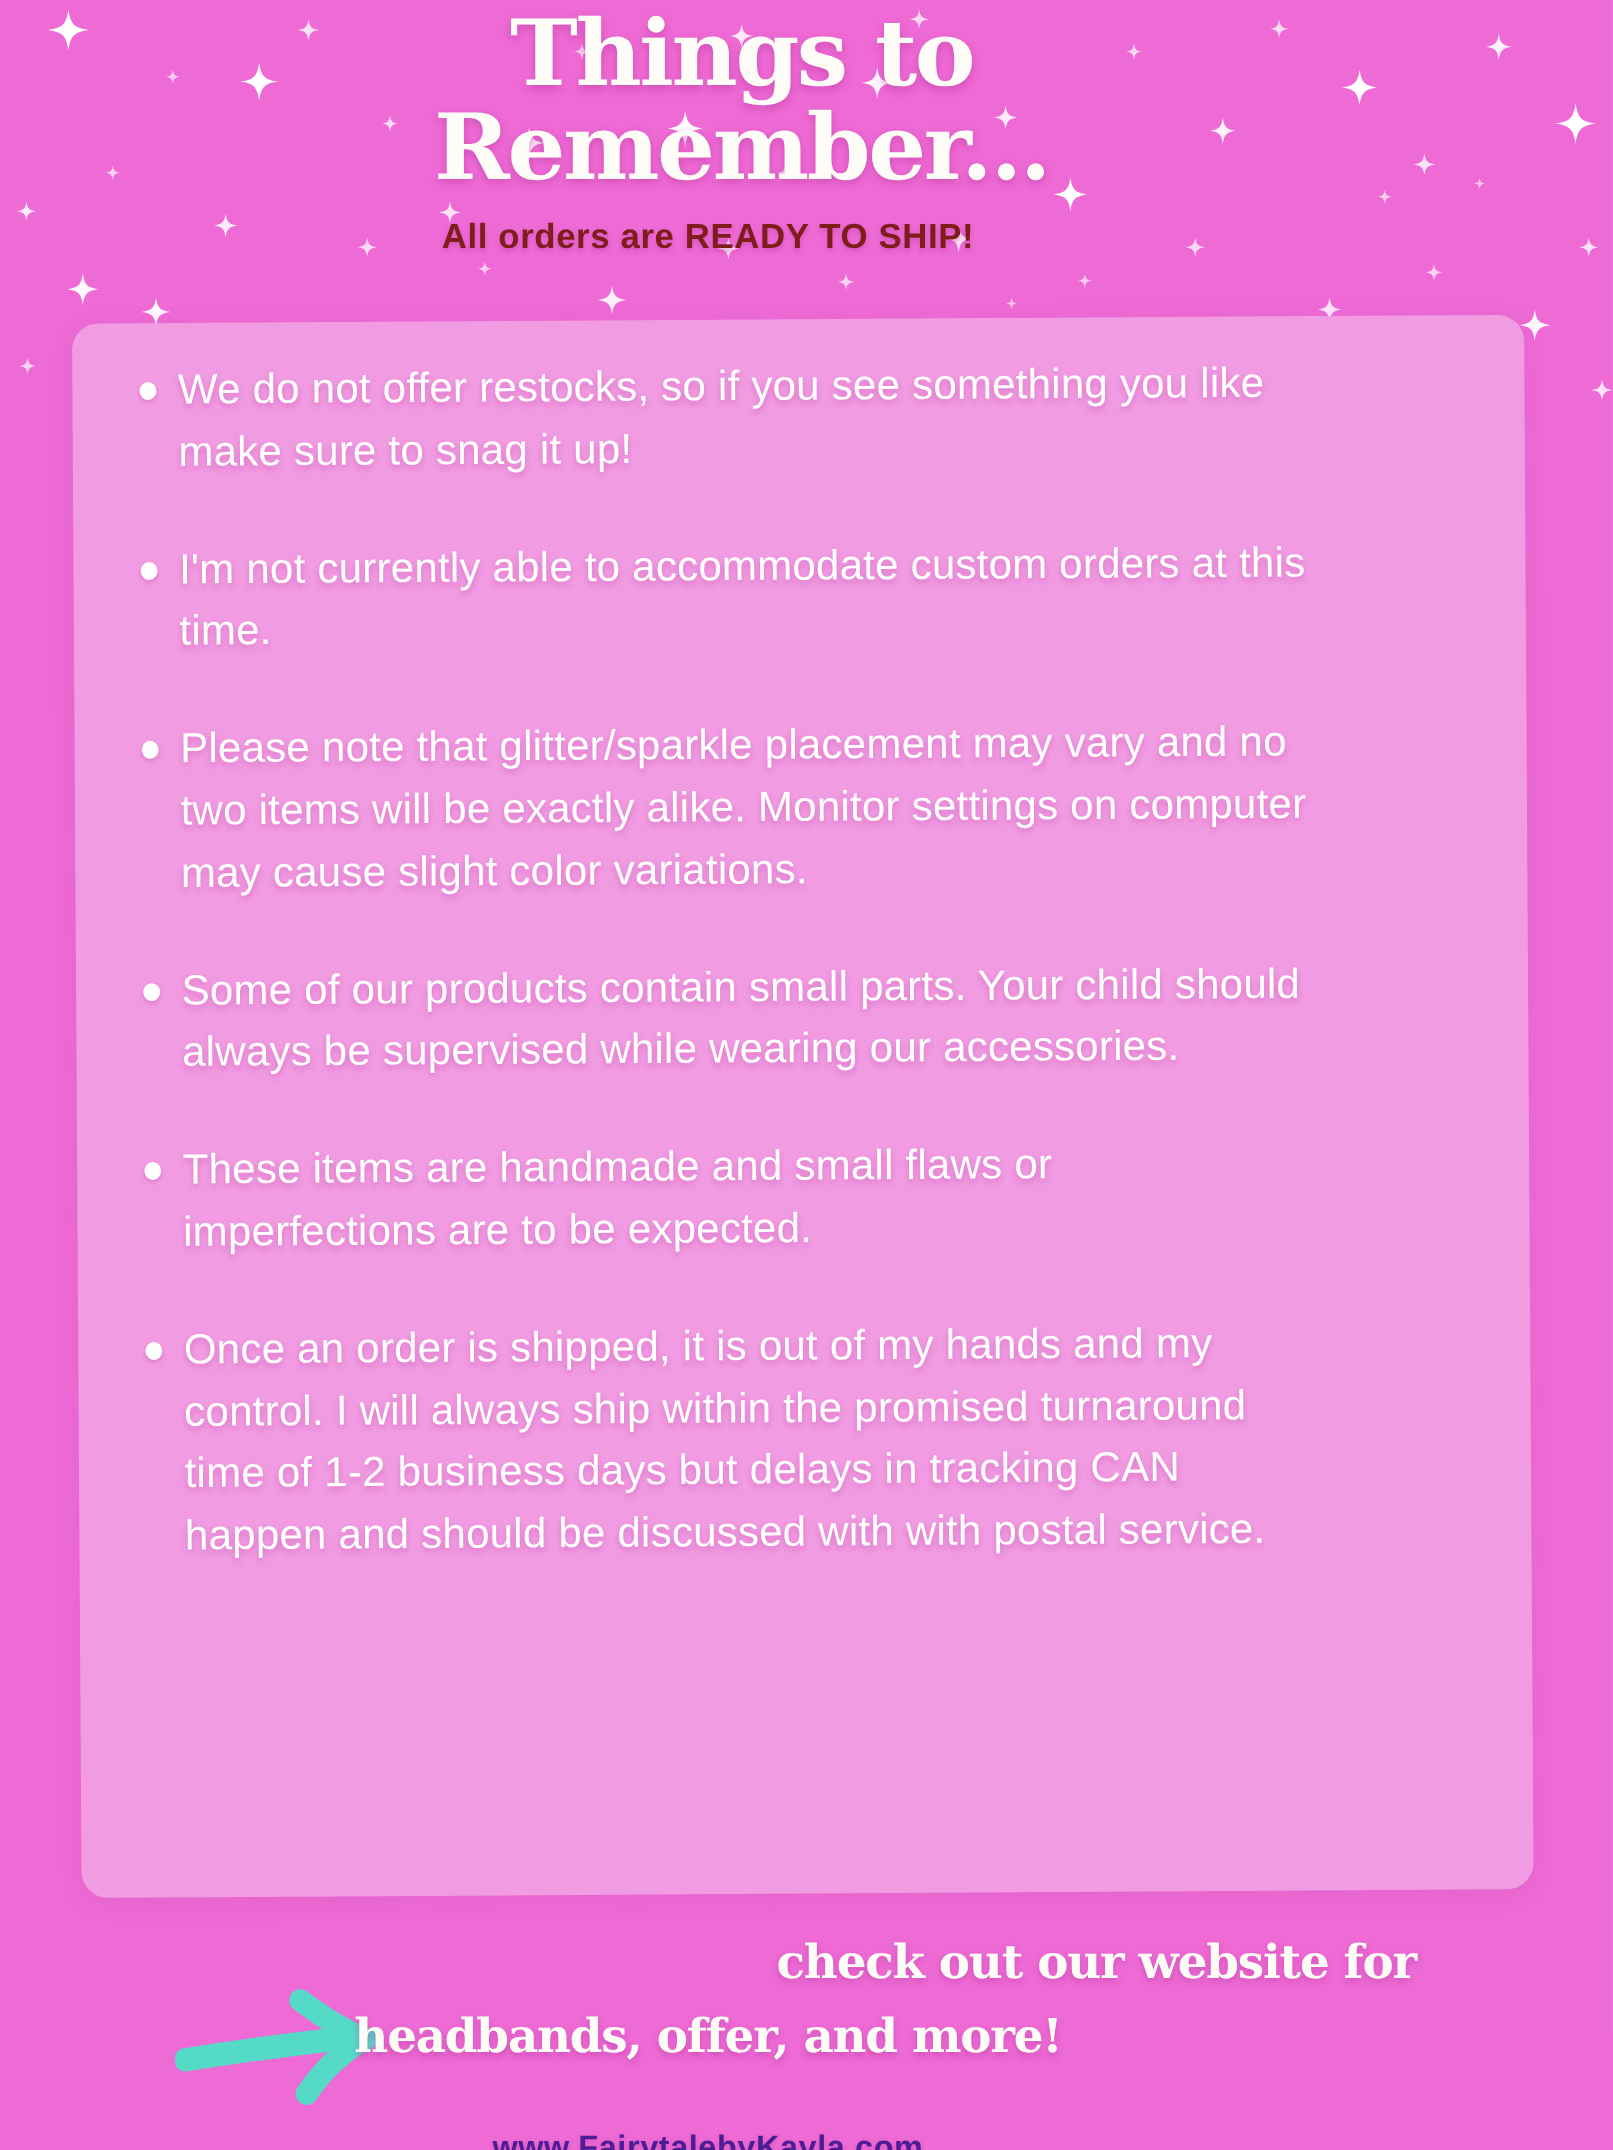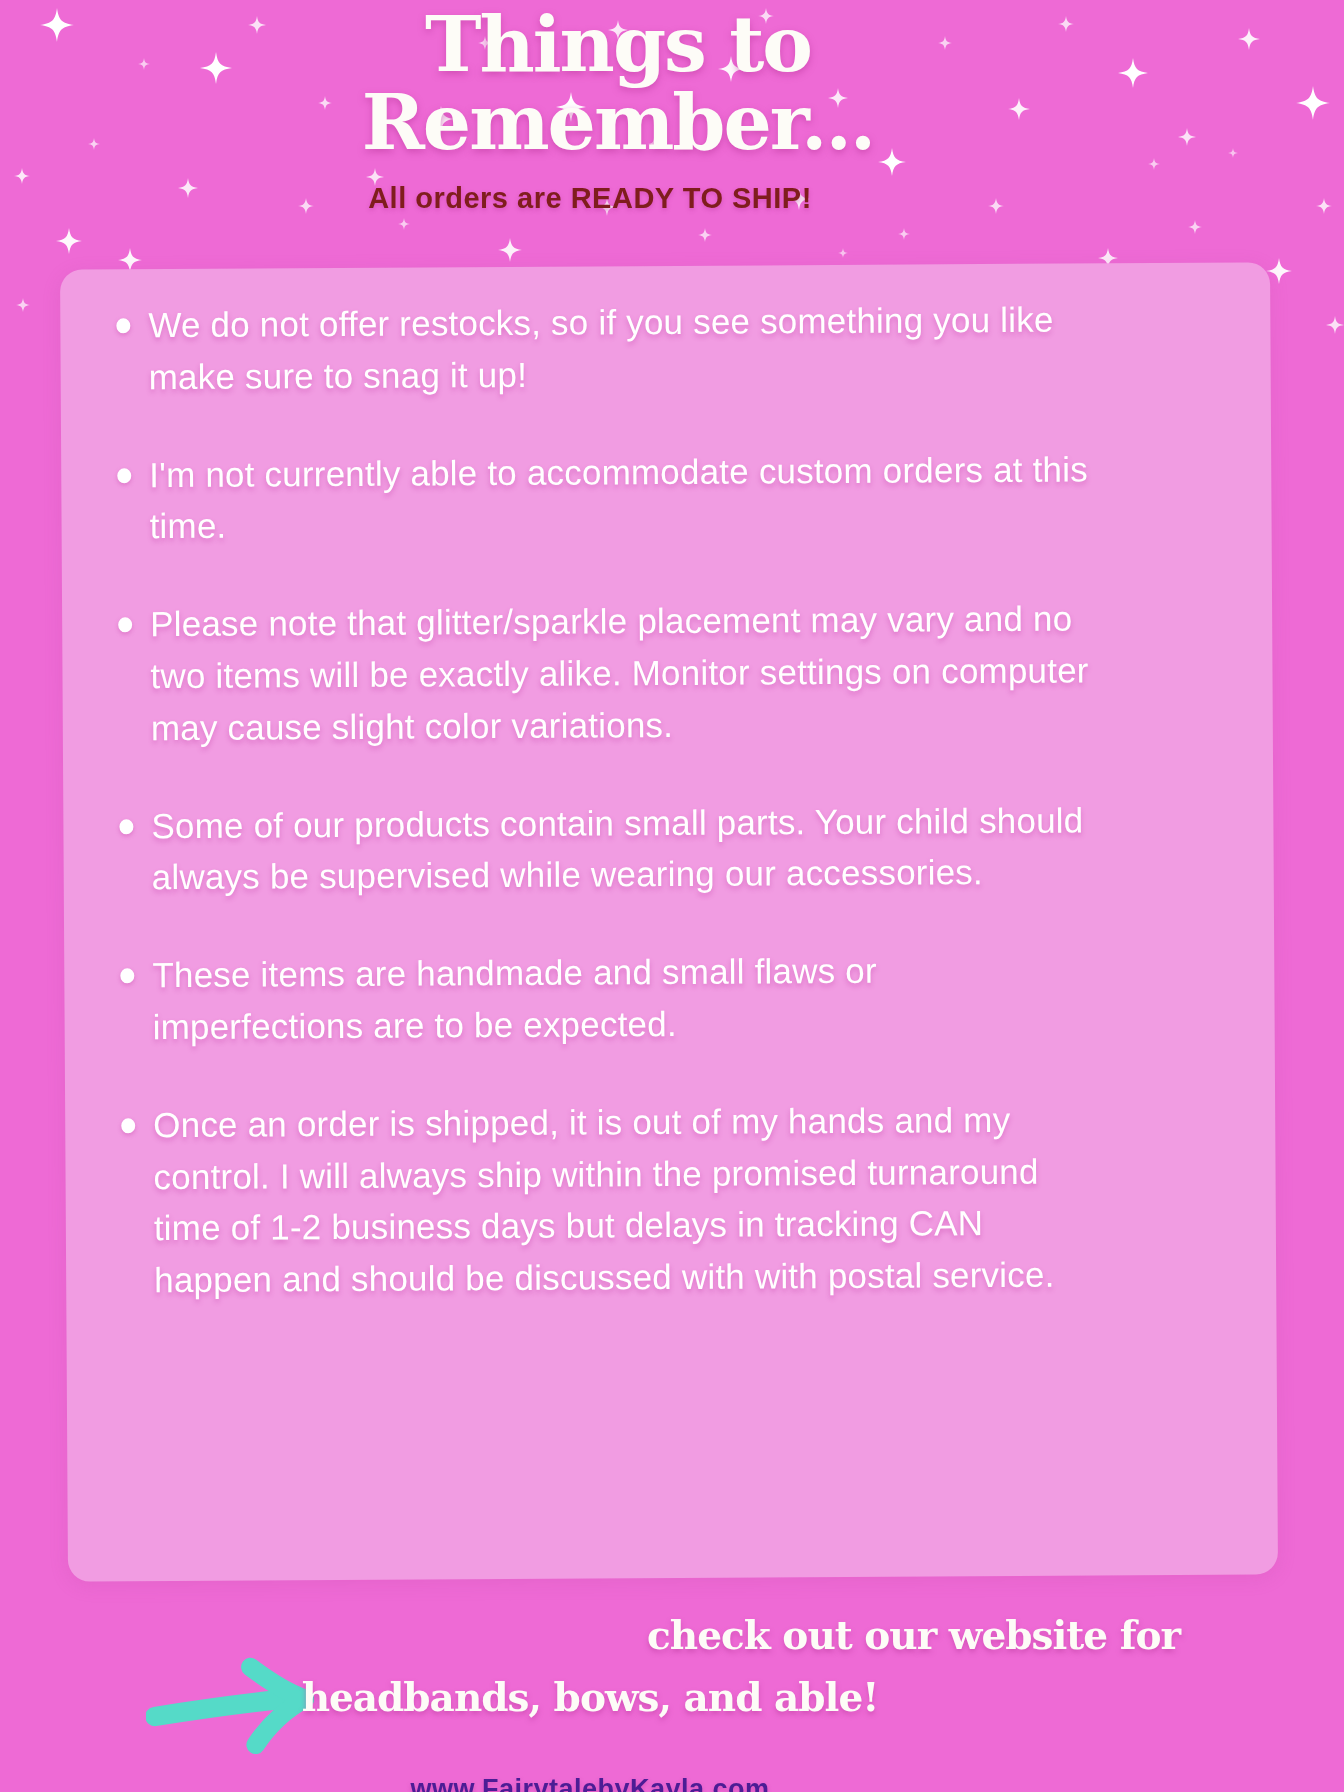--- a/index.html
+++ b/index.html
@@ -324,16 +324,16 @@
   </div>
 
   <div class="arrow-wrap">
     <svg viewBox="0 0 190 130">
       <path d="M10 78 C60 70 104 64 150 59" stroke="#55dac8" stroke-width="22" stroke-linecap="round" fill="none"></path>
       <path d="M118 22 C142 40 162 52 180 58 C154 72 136 92 124 110" stroke="#55dac8" stroke-width="21" stroke-linecap="round" stroke-linejoin="round" fill="none"></path>
     </svg>
   </div>
 
   <div class="footer-heading footer-line1">check out our website for</div>
-  <div class="footer-heading footer-line2">headbands, bows, and able!</div>
+  <div class="footer-heading footer-line2">headbands, offer, and more!</div>
   <div class="website-url">www.FairytalebyKayla.com</div>
 
 </div>
 
 </body></html>

